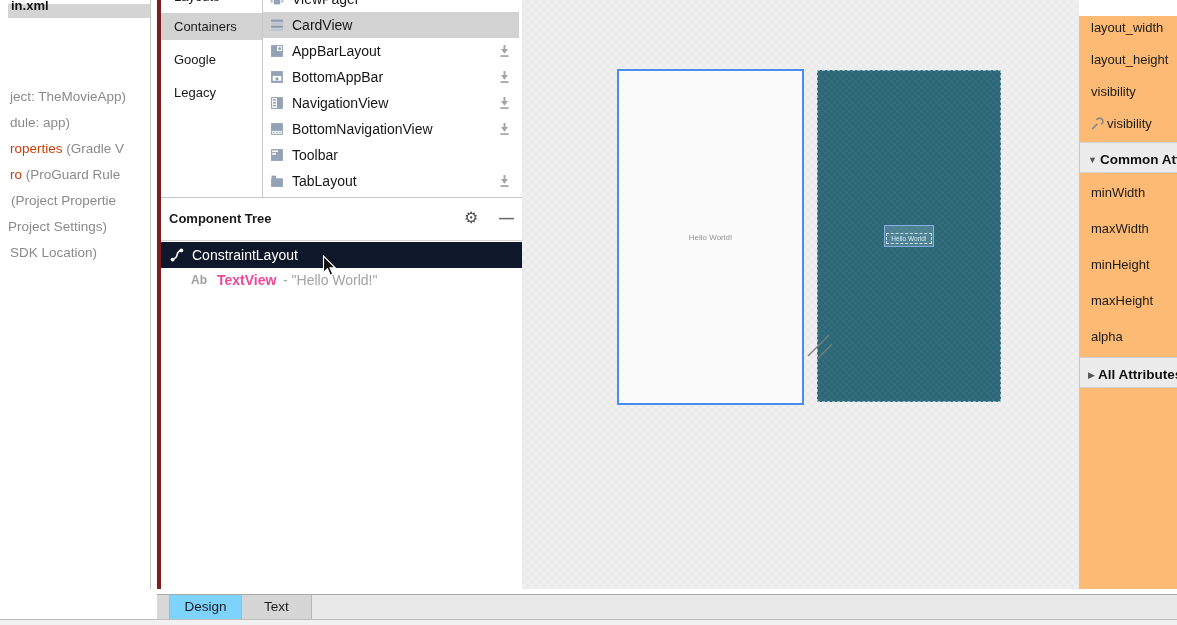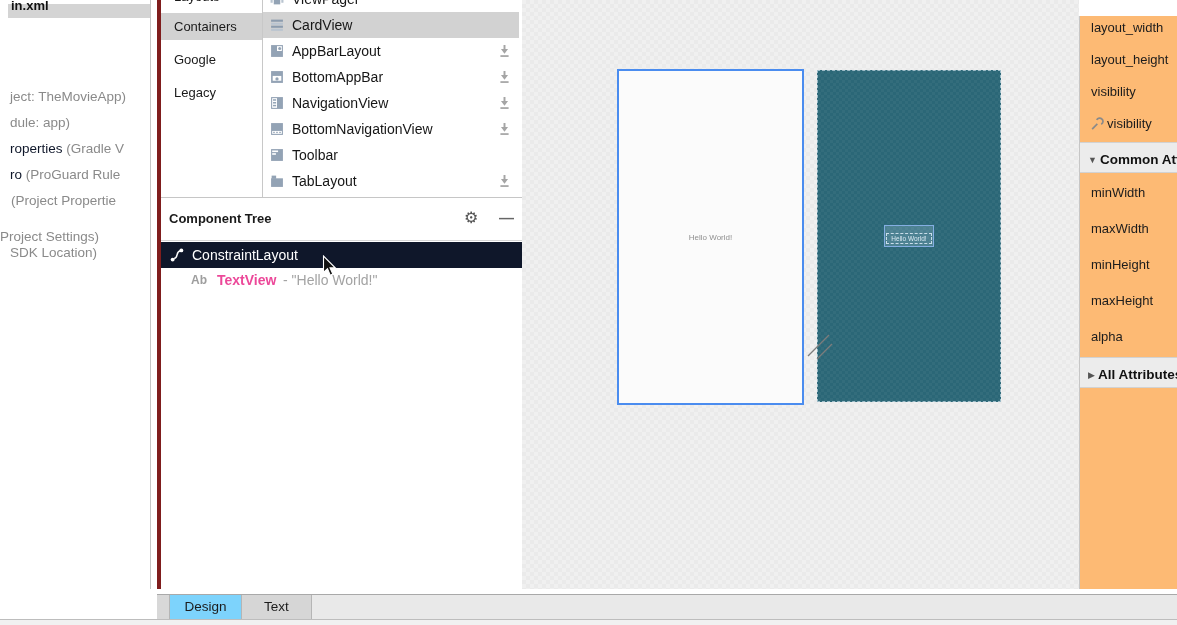--- a/index.html
+++ b/index.html
@@ -5,21 +5,21 @@
   html,body{margin:0;padding:0;background:#fff;}
   .screen{position:relative;width:1177px;height:625px;overflow:hidden;
           font-family:"Liberation Sans",sans-serif;background:#fff;color:#1a1a1a;}
   .abs{position:absolute;}
 
   
   .project-panel{left:0;top:0;width:150px;height:594px;background:#fff;border-right:1px solid #c6c6c6;overflow:hidden;}
   .proj-top{left:0;top:4px;width:162px;height:14px;background:#d4d4d4;margin-left:8px;}
   .proj-top span{position:absolute;left:3px;top:-6px;font-size:13px;font-weight:bold;color:#111;}
   .proj-row{left:0;width:150px;height:26px;line-height:26px;font-size:13.5px;white-space:nowrap;overflow:hidden;padding-left:10px;}
-  .proj-dark{color:#0f172a;}
+  .proj-dark{color:#c2410c;}
   .proj-gray{color:#8a8a8a;}
 
   
   .mid-panel{left:157px;top:0;width:364px;height:589px;background:#fff;border-left:4px solid #7f1d1d;border-right:1px solid #c6c6c6;}
   .palette{left:0;top:0;width:364px;height:197px;border-bottom:1px solid #c6c6c6;overflow:hidden;}
   .pal-cats{left:0;top:0;width:101px;height:197px;border-right:1px solid #c8c8c8;}
   .cat-row{left:0;width:101px;height:27px;line-height:27px;font-size:13px;padding-left:13px;box-sizing:border-box;}
   .cat-sel{background:#d2d2d2;}
   .pal-list{left:102px;top:0;width:262px;height:197px;}
   .pal-row{left:0;width:256px;height:26px;}
@@ -83,21 +83,21 @@
 
   <div class="abs project-panel">
     <div class="abs proj-top">
       <span>in.xml</span>
     </div>
     <div class="abs proj-row" style="top:84px;"><span class="proj-dark"></span><span class="proj-gray">ject: TheMovieApp)</span></div>
     <div class="abs proj-row" style="top:110px;"><span class="proj-dark"></span><span class="proj-gray">dule: app)</span></div>
     <div class="abs proj-row" style="top:136px;"><span class="proj-dark">roperties </span><span class="proj-gray">(Gradle V</span></div>
     <div class="abs proj-row" style="top:162px;"><span class="proj-dark">ro </span><span class="proj-gray">(ProGuard Rule</span></div>
     <div class="abs proj-row" style="top:188px;padding-left:11px;"><span class="proj-dark"></span><span class="proj-gray">(Project Propertie</span></div>
-    <div class="abs proj-row" style="top:224px;padding-left:0;"><span class="proj-dark"></span><span class="proj-gray">Project Settings)</span></div>
+    <div class="abs proj-row" style="top:214px;padding-left:8px;"><span class="proj-dark"></span><span class="proj-gray">Project Settings)</span></div>
     <div class="abs proj-row" style="top:240px;"><span class="proj-dark"></span><span class="proj-gray">SDK Location)</span></div>
   </div>
 
   <div class="abs mid-panel">
 
     <div class="abs palette">
       <div class="abs pal-cats">
         <div class="abs cat-row" style="top:-17px;"><span>Layouts</span></div>
         <div class="abs cat-row cat-sel" style="top:13px;"><span>Containers</span></div>
         <div class="abs cat-row" style="top:46px;"><span>Google</span></div>

